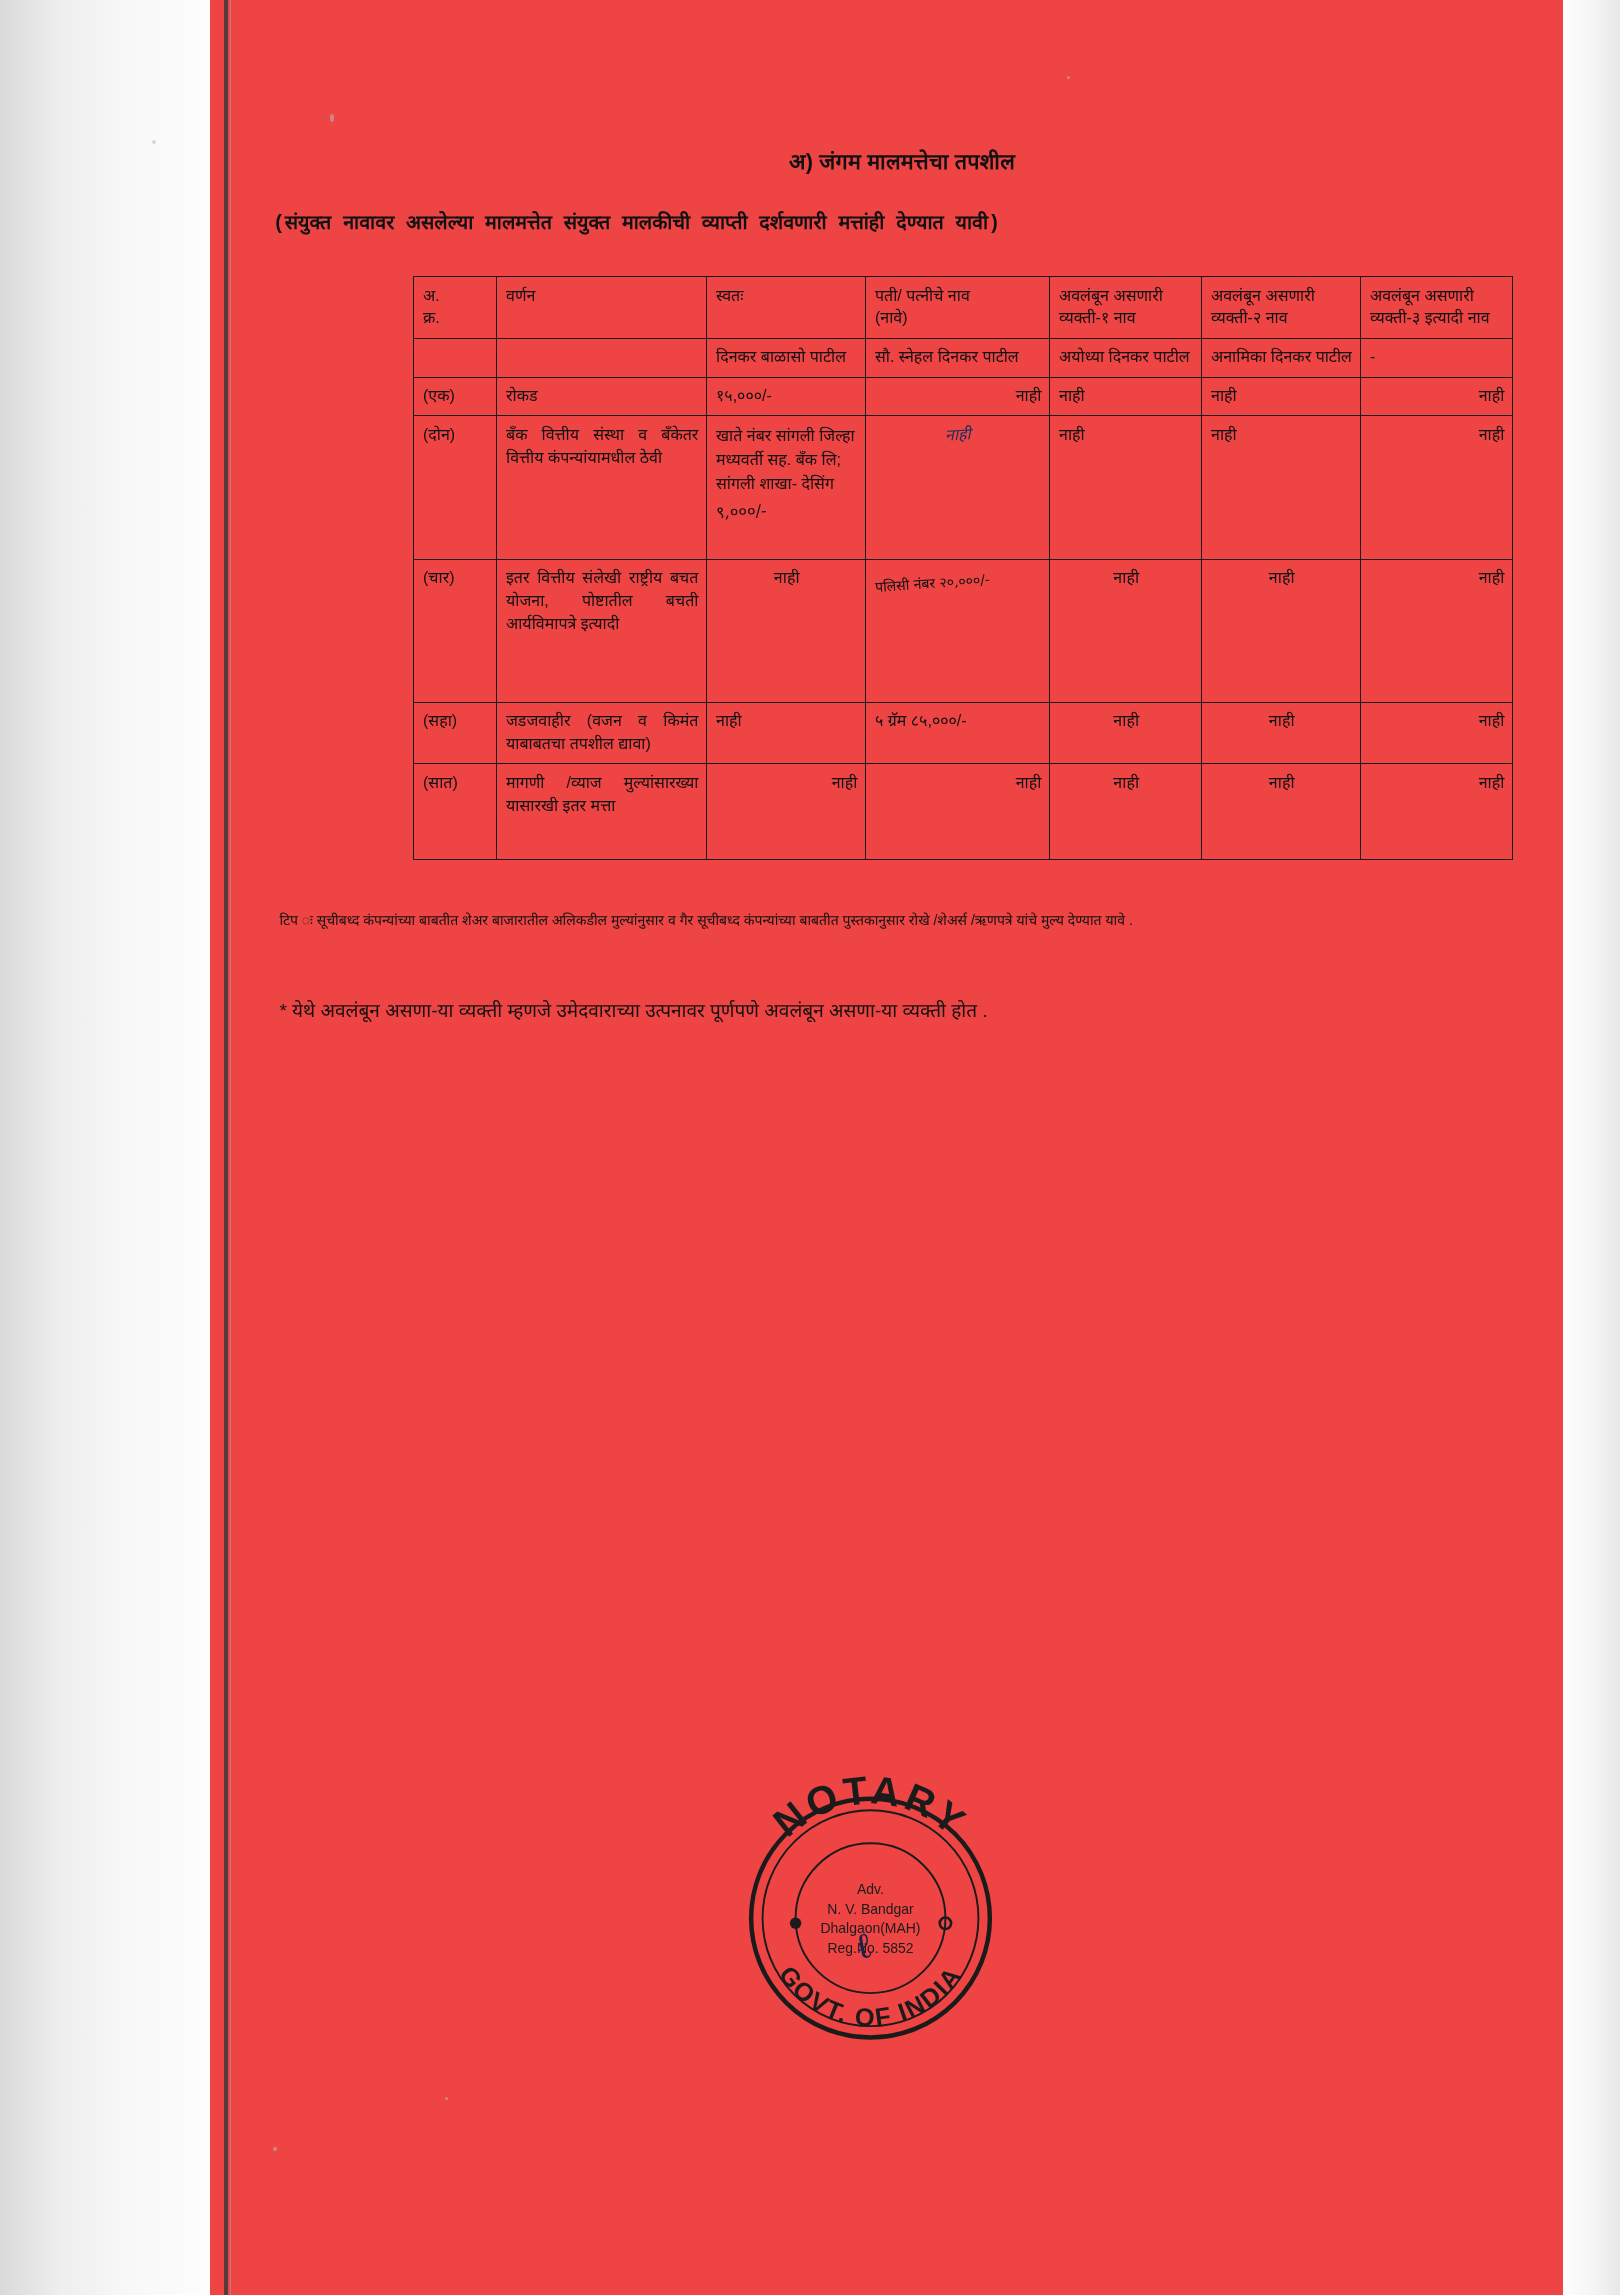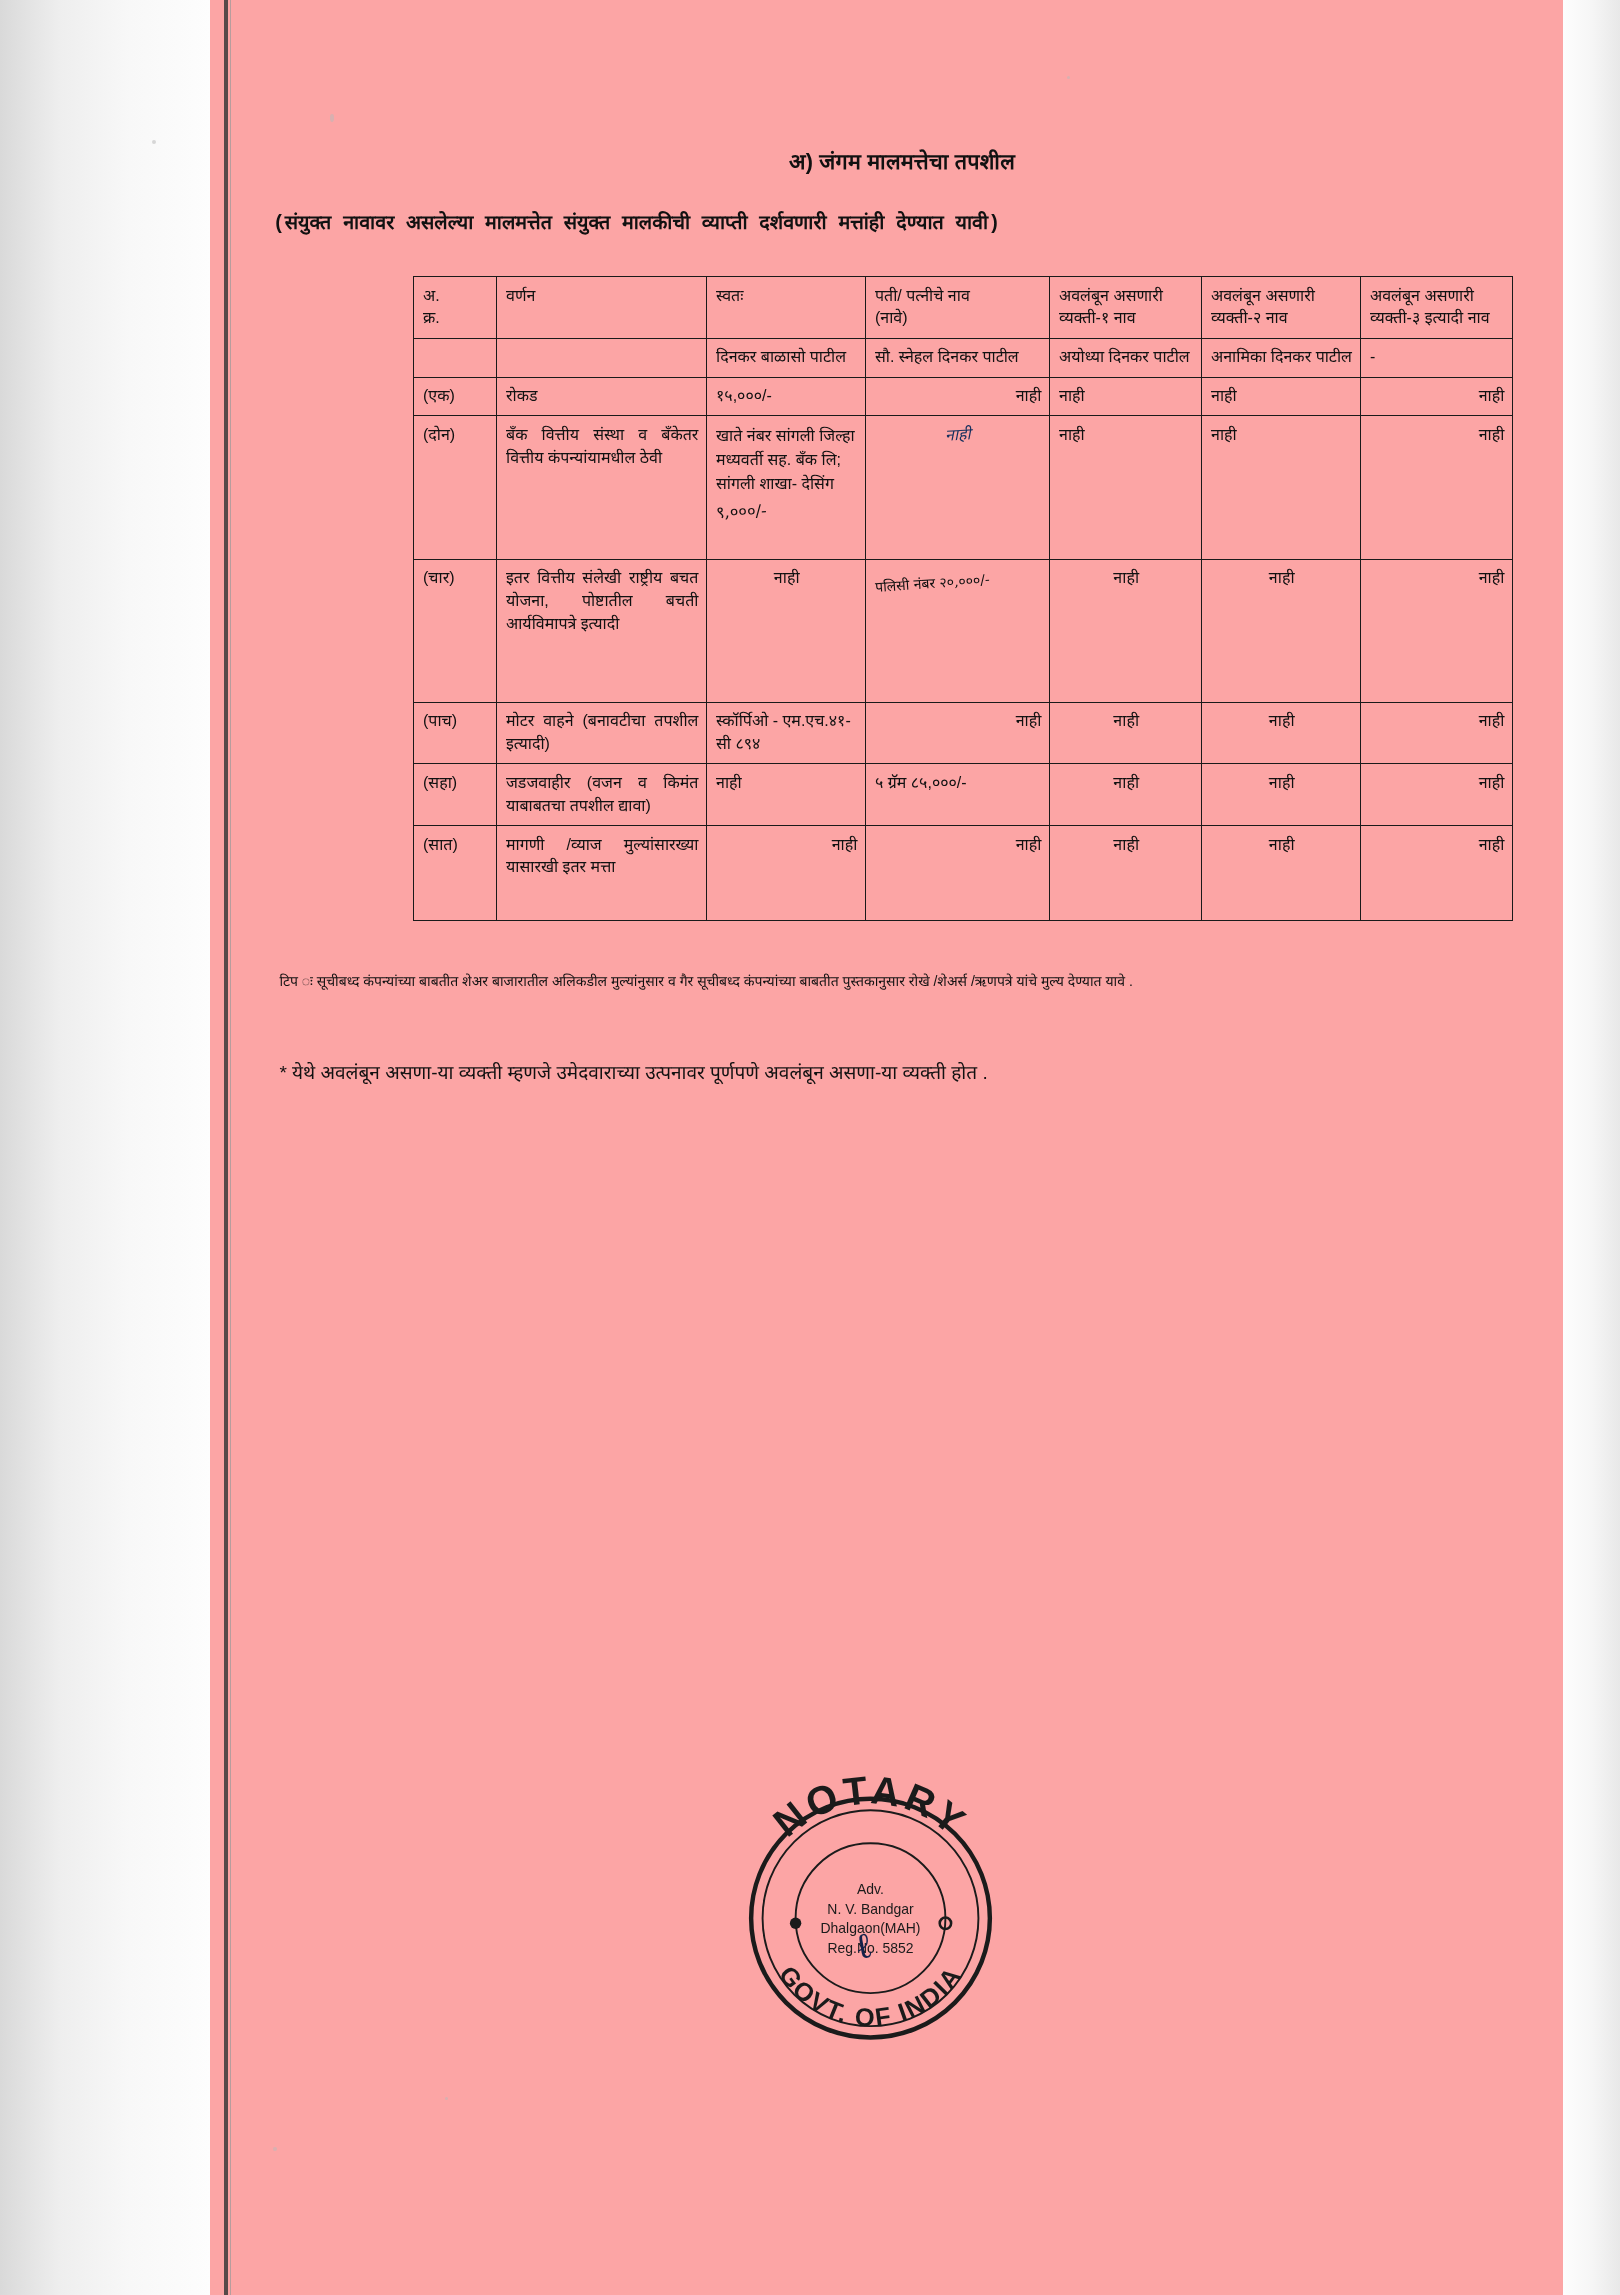--- a/index.html
+++ b/index.html
@@ -13,21 +13,21 @@
     position: relative;
     font-family: "Liberation Sans", sans-serif;
     color: #111;
     overflow: hidden;
   }
 
   
   .page {
     position: absolute;
     inset: 0;
-    background: #fca5a5;
+    background: #ef4444;
   }
   .scan-left-edge {
     position: absolute;
     left: 0; top: 0; bottom: 0;
     width: 210px;
     background: linear-gradient(90deg, #d9d9d9 0%, #eeeeee 28%, #f8f8f8 62%, #fdfdfd 100%);
   }
   .scan-spine {
     position: absolute;
     left: 224px; top: 0; bottom: 0;
@@ -271,29 +271,20 @@
           <td class="justify-desc tall-2">इतर वित्तीय संलेखी राष्ट्रीय बचत योजना, पोष्टातील बचती आर्यविमापत्रे इत्यादी</td>
           <td class="c">नाही</td>
           <td>
             <span class="hand-block">पलिसी नंबर २०,०००/-</span>
           </td>
           <td class="c">नाही</td>
           <td class="c">नाही</td>
           <td class="r">नाही</td>
         </tr>
 
-        <tr>
-          <td>(पाच)</td>
-          <td class="justify-desc">मोटर वाहने (बनावटीचा तपशील इत्यादी)</td>
-          <td>स्कॉर्पिओ - एम.एच.४१- सी ८९४</td>
-          <td class="r">नाही</td>
-          <td class="c">नाही</td>
-          <td class="c">नाही</td>
-          <td class="r">नाही</td>
-        </tr>
 
         <tr>
           <td>(सहा)</td>
           <td class="justify-desc">जडजवाहीर (वजन व किमंत याबाबतचा तपशील द्यावा)</td>
           <td>नाही</td>
           <td>५ ग्रॅम ८५,०००/-</td>
           <td class="c">नाही</td>
           <td class="c">नाही</td>
           <td class="r">नाही</td>
         </tr>

